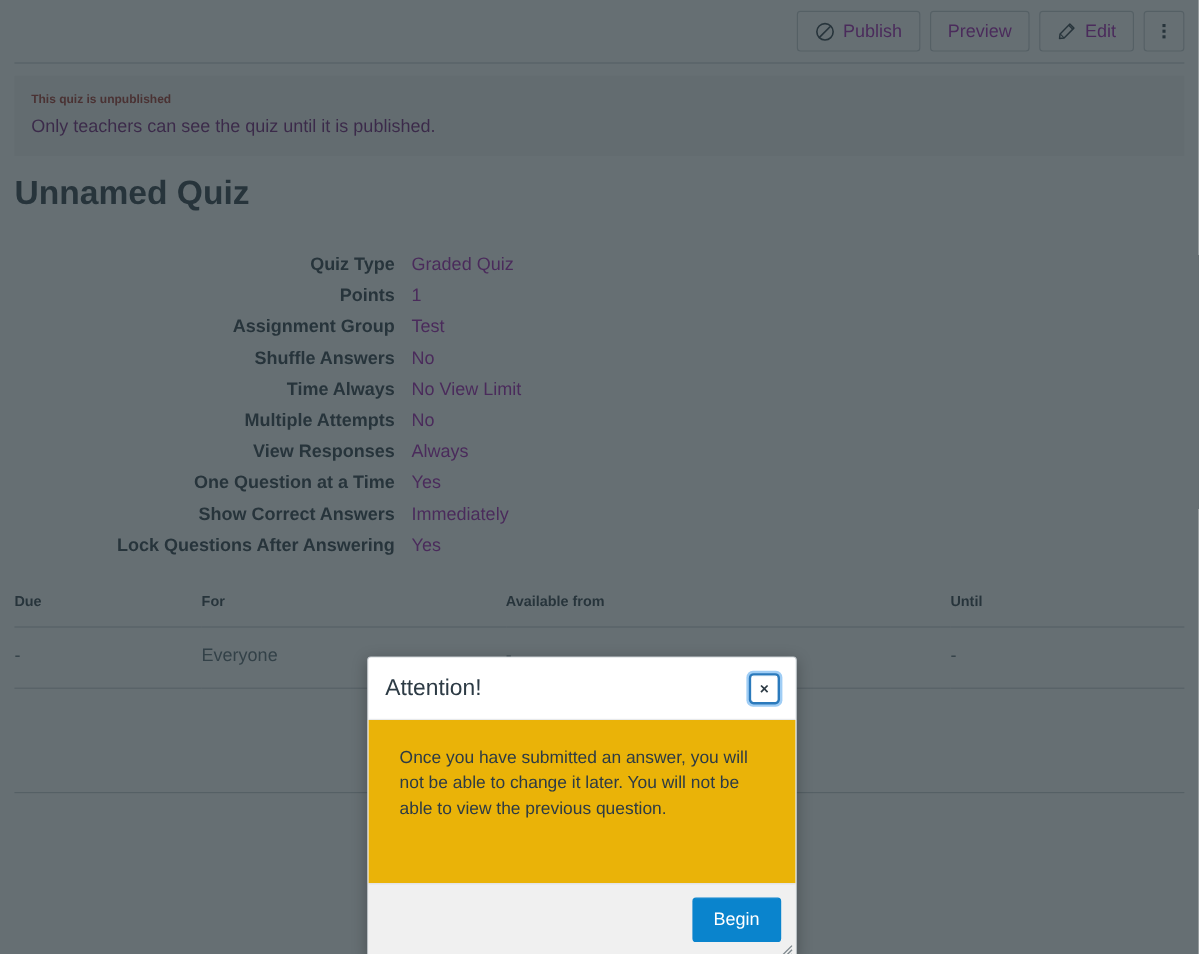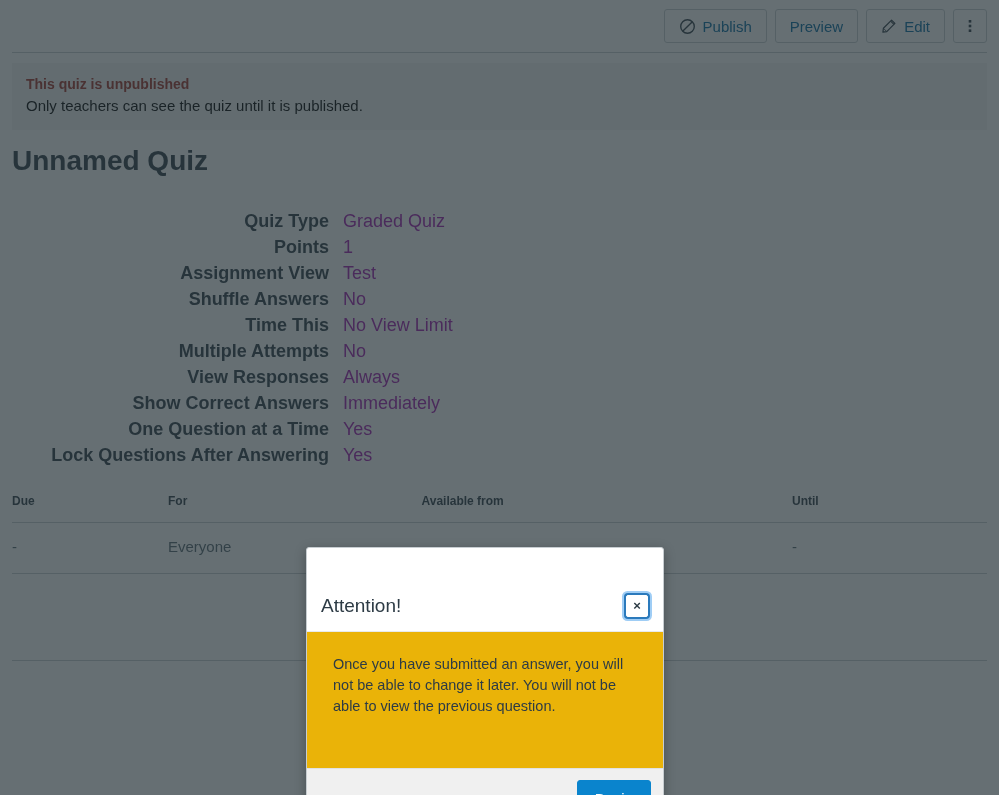--- a/index.html
+++ b/index.html
@@ -39,21 +39,21 @@
     display: inline-flex;
     align-items: center;
     justify-content: center;
     gap: 7px;
     height: 34px;
     padding: 0 14px;
     box-sizing: border-box;
     border: 1px solid #c7cdd1;
     border-radius: 3px;
     background: #ffffff;
-    color: #0369a1;
+    color: #a21caf;
     font-size: 15px;
     line-height: 1;
     cursor: pointer;
     white-space: nowrap;
   }
   .btn.icon-only {
     width: 34px;
     padding: 0;
   }
   .btn svg { display: block; }
@@ -65,27 +65,27 @@
   }
 
   .alert {
     margin: 10px 12px 0 12px;
     background: #f5f5f5;
     padding: 12px 14px 14px 14px;
     box-sizing: border-box;
   }
   .alert-title {
     color: #a0332a;
-    font-size: 14px;
+    font-size: 10px;
     font-weight: bold;
     line-height: 18px;
     margin-bottom: 3px;
   }
   .alert-text {
-    color: #000000;
+    color: #701a75;
     font-size: 15px;
     line-height: 20px;
   }
 
   .page-title {
     margin: 14px 12px 0 12px;
     font-size: 28px;
     font-weight: bold;
     color: #2d3b45;
     line-height: 34px;
@@ -94,21 +94,21 @@
   
   .details {
     margin: 30px 0 0 0;
     width: 100%;
     border-collapse: collapse;
   }
   .details tr { height: 26px; }
   .details td {
     padding: 0;
     vertical-align: top;
-    font-size: 18px;
+    font-size: 15px;
     line-height: 26px;
   }
   .details .k {
     width: 329px;
     text-align: right;
     padding-right: 14px;
     font-weight: bold;
     color: #2d3b45;
     white-space: nowrap;
   }
@@ -174,21 +174,20 @@
   }
   .modal-header {
     height: 52px;
     box-sizing: border-box;
     display: flex;
     align-items: center;
     justify-content: space-between;
     padding: 0 12px 0 14px;
     border-bottom: 1px solid #e8eaec;
     background: #ffffff;
-    margin-top: 32px;
   }
   .modal-title {
     font-size: 19px;
     color: #2d3b45;
     line-height: 22px;
   }
   .close-btn {
     width: 22px;
     height: 22px;
     box-sizing: border-box;
@@ -305,46 +304,46 @@
     <tbody>
       <tr>
         <td class="k">Quiz Type</td>
         <td class="v">Graded Quiz</td>
       </tr>
       <tr>
         <td class="k">Points</td>
         <td class="v">1</td>
       </tr>
       <tr>
-        <td class="k">Assignment View</td>
+        <td class="k">Assignment Group</td>
         <td class="v">Test</td>
       </tr>
       <tr>
         <td class="k">Shuffle Answers</td>
         <td class="v">No</td>
       </tr>
       <tr>
-        <td class="k">Time This</td>
+        <td class="k">Time Always</td>
         <td class="v">No View Limit</td>
       </tr>
       <tr>
         <td class="k">Multiple Attempts</td>
         <td class="v">No</td>
       </tr>
       <tr>
         <td class="k">View Responses</td>
         <td class="v">Always</td>
       </tr>
       <tr>
+        <td class="k">One Question at a Time</td>
+        <td class="v">Yes</td>
+      </tr>
+      <tr>
         <td class="k">Show Correct Answers</td>
         <td class="v">Immediately</td>
-      </tr>
-      <tr>
-        <td class="k">One Question at a Time</td>
-        <td class="v">Yes</td>
       </tr>
       <tr>
         <td class="k">Lock Questions After Answering</td>
         <td class="v">Yes</td>
       </tr>
     </tbody>
   </table>
 
   <table class="dates">
     <thead>

